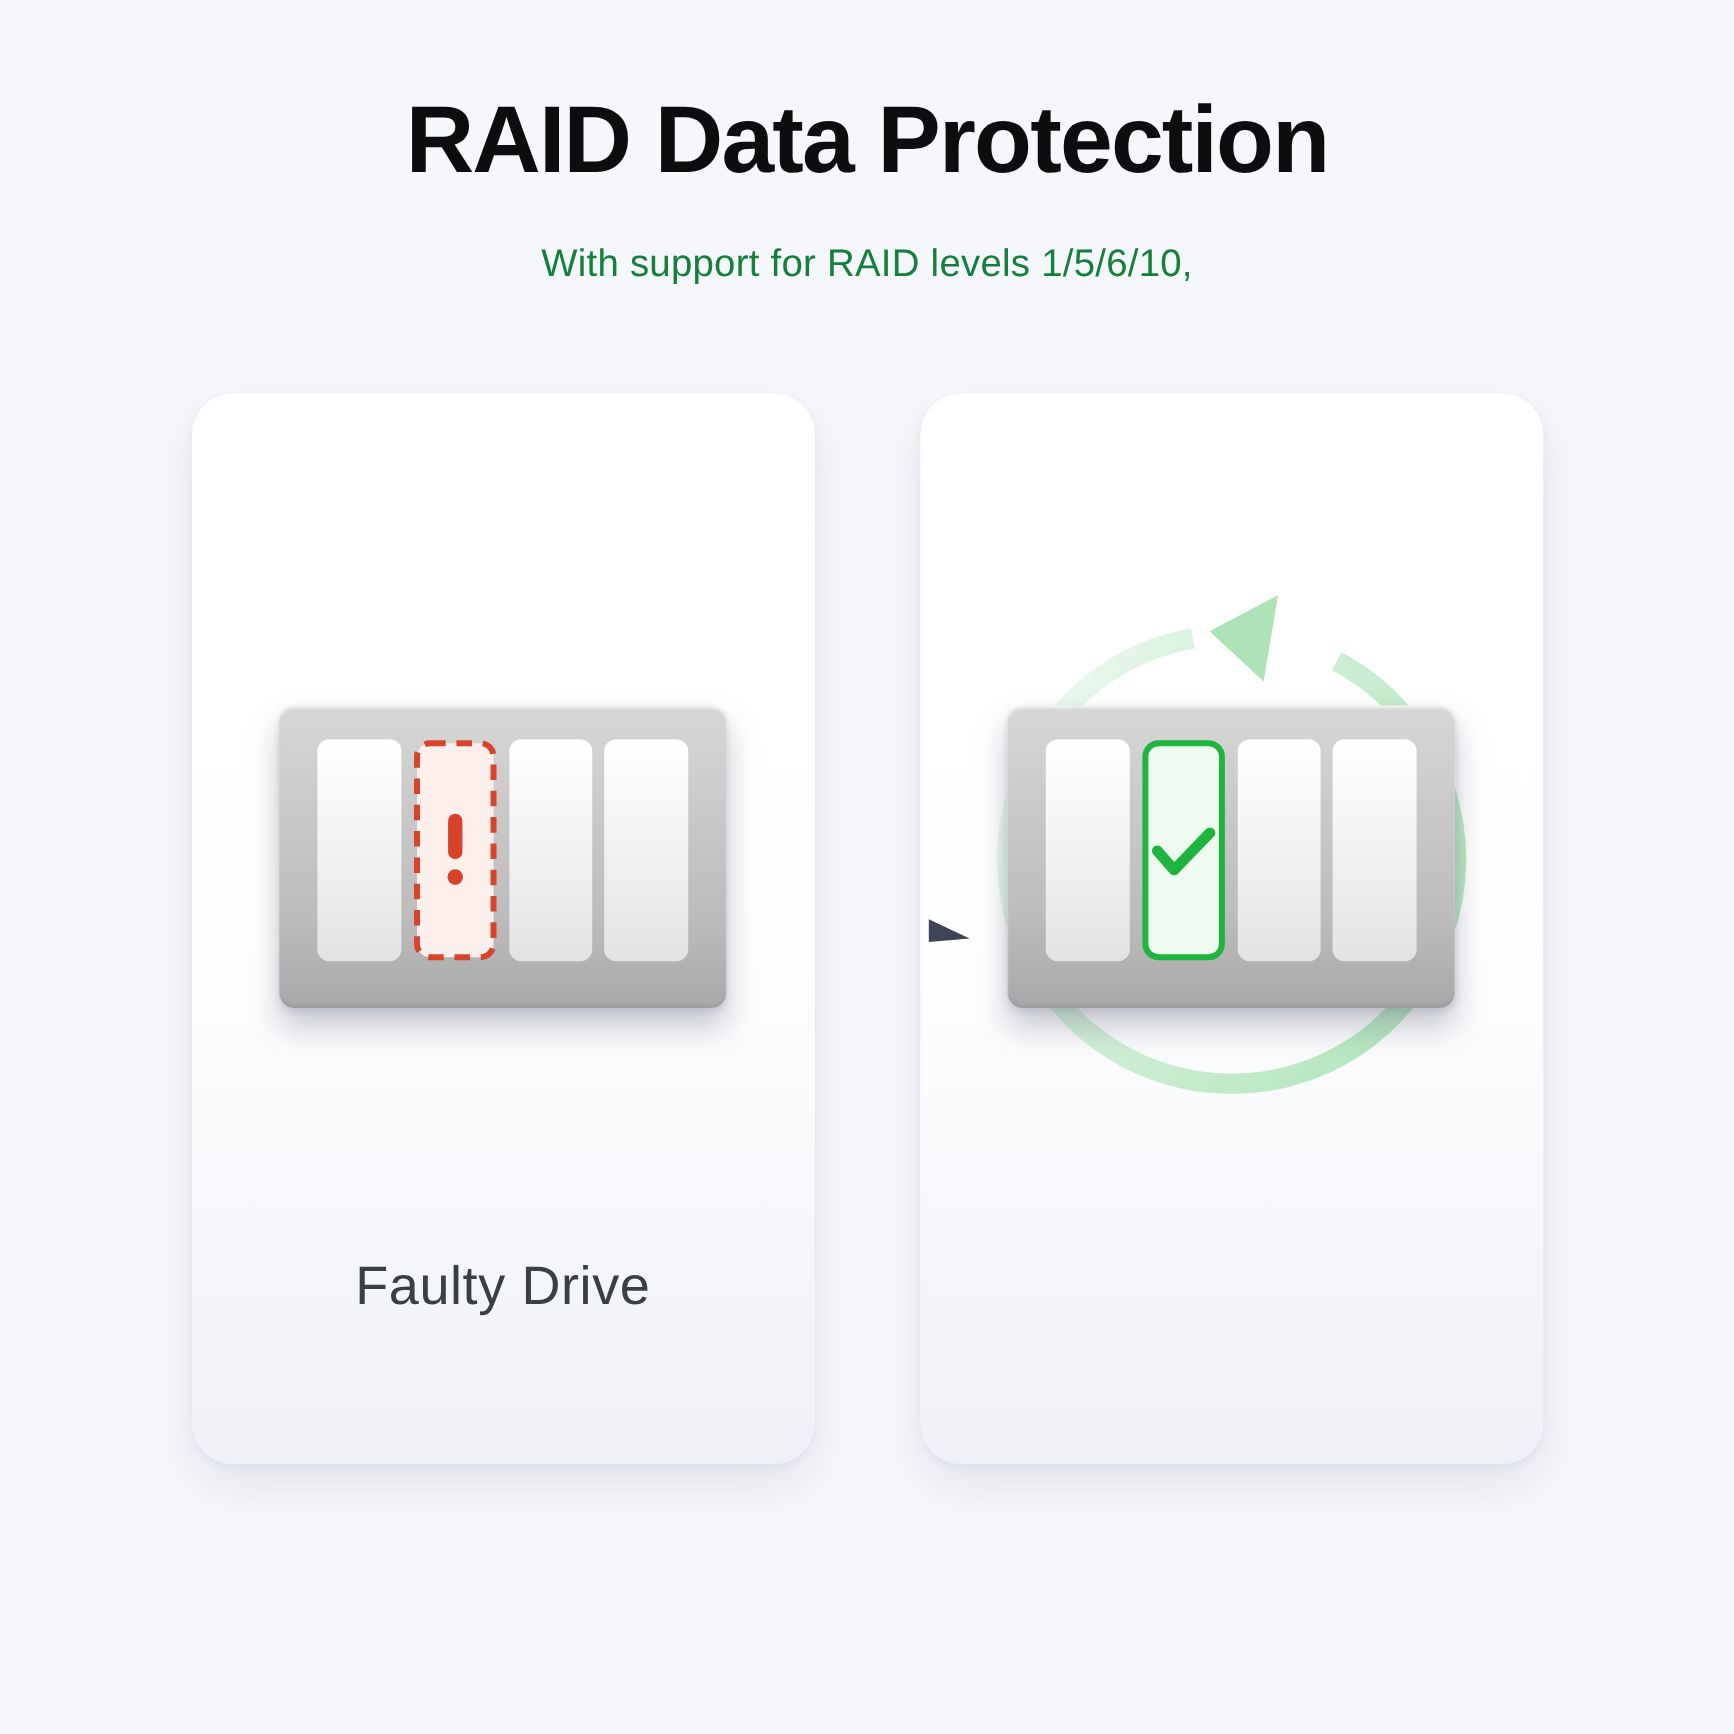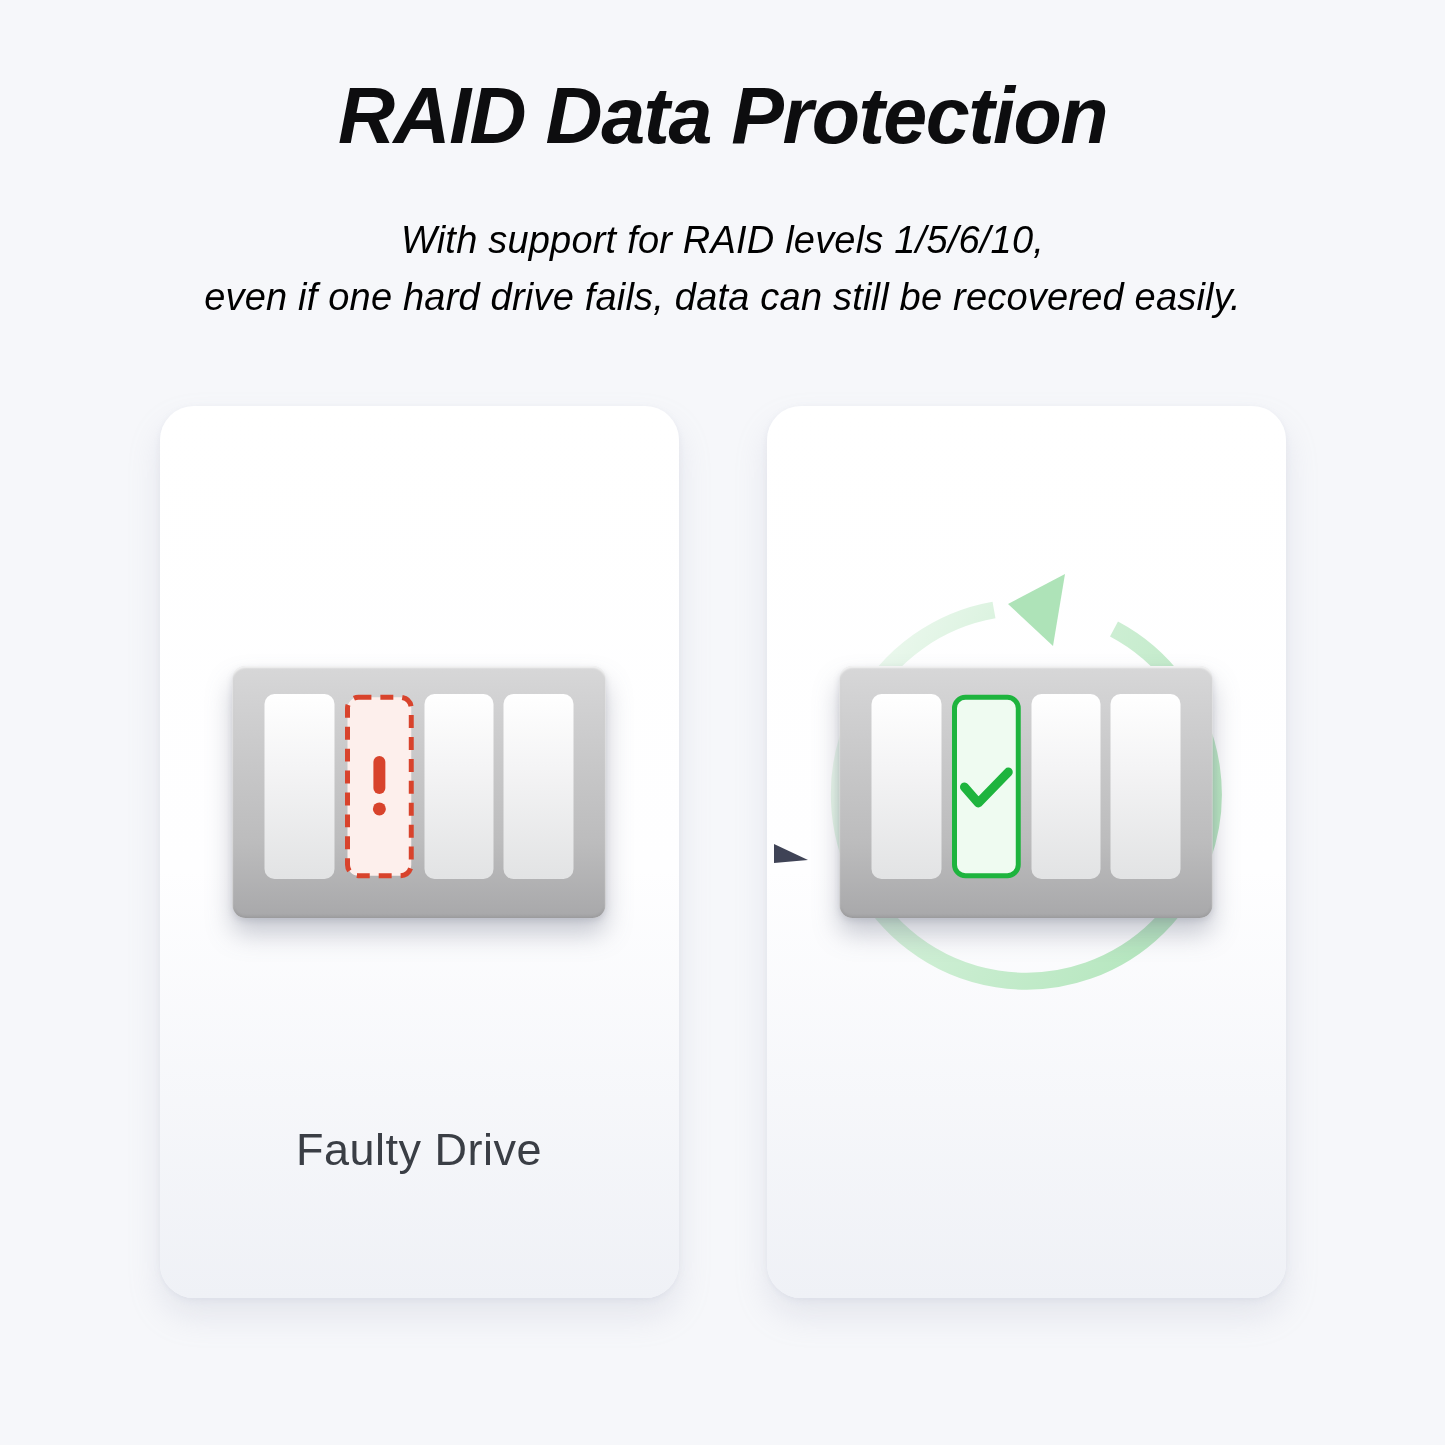--- a/index.html
+++ b/index.html
@@ -5,29 +5,29 @@
   html, body { margin:0; padding:0; }
   body {
     width:1445px; height:1445px;
     background:#f6f7fa;
     font-family:"Liberation Sans","DejaVu Sans",sans-serif;
     overflow:hidden;
     position:relative;
   }
 
   
-  .header { text-align:center; padding-top:76px;font-style:italic; }
+  .header { text-align:center; padding-top:76px; }
   .title {
     font-size:79px; font-weight:800; letter-spacing:-1.5px;
     color:#0d0d0f; line-height:1;
   }
   .subtitle {
-    margin-top:57px;
-    font-size:38px; line-height:57px;
-    color:#000000; letter-spacing:0.2px;
+    margin-top:36px;
+    font-size:32px; line-height:57px;
+    color:#15803d; letter-spacing:0.2px;
   }
   .subtitle span { display:block; }
 
   
   .main {
     position:relative;
     margin-top:80px;
     display:flex; justify-content:center; gap:88px;
   }
   .card {
@@ -79,21 +79,20 @@
     top:433px;
   }
 </style>
 </head>
 <body>
 
 <div class="header">
   <div class="title">RAID Data Protection</div>
   <div class="subtitle">
     <span>With support for RAID levels 1/5/6/10,</span>
-    <span>even if one hard drive fails, data can still be recovered easily.</span>
   </div>
 </div>
 
 <div class="main">
 
   <div class="card">
     <div class="enclosure">
       <div class="bay"></div>
 
       <svg class="bay-svg" viewBox="0 0 70 185">

